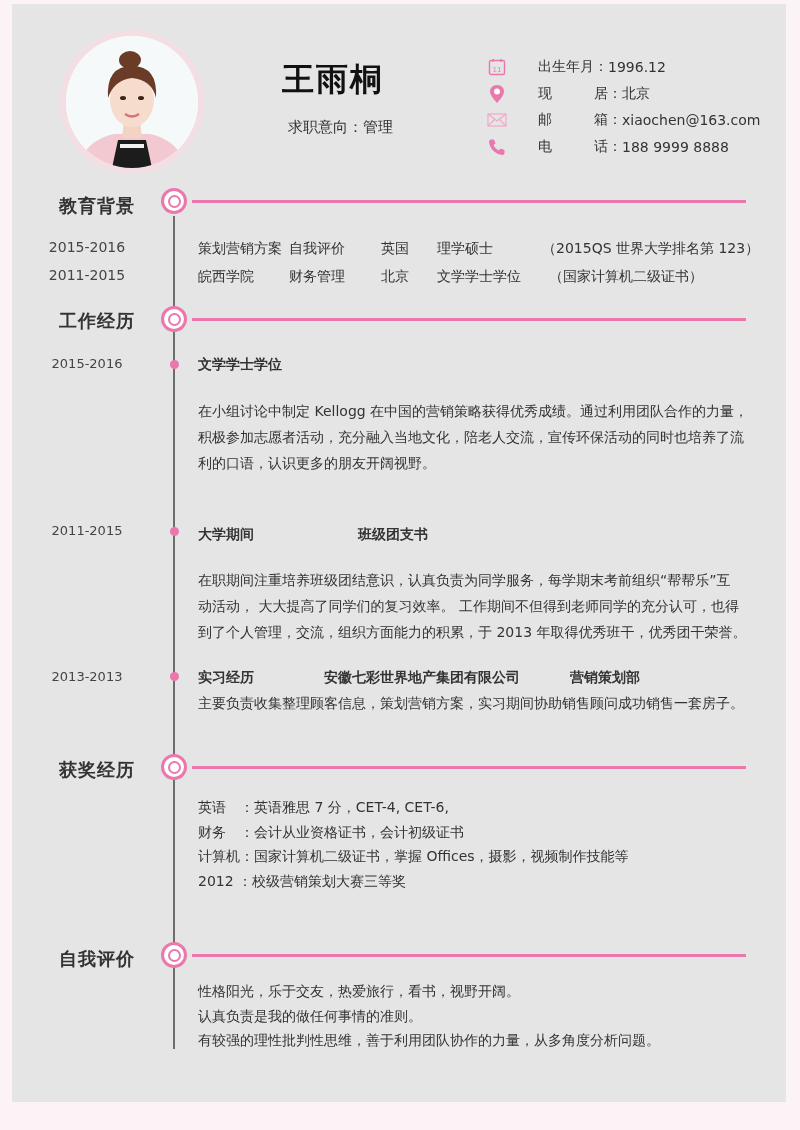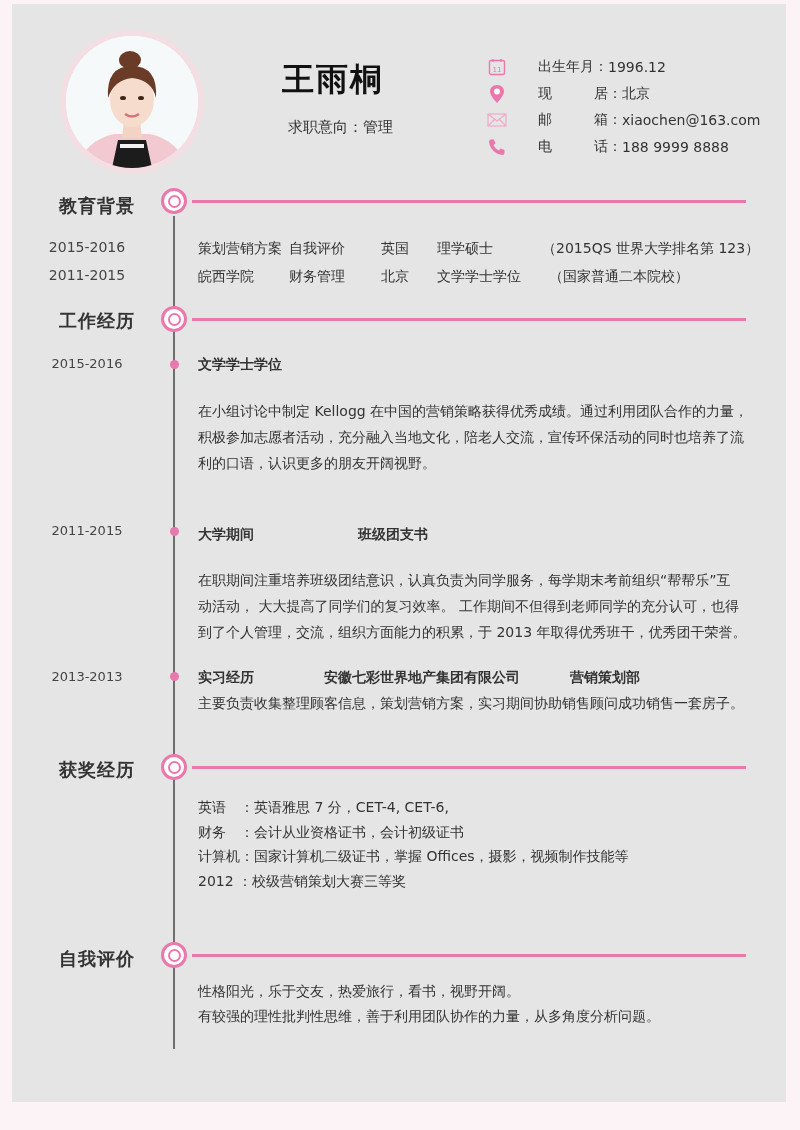--- a/index.html
+++ b/index.html
@@ -146,21 +146,21 @@
     <span style="left:369px;">英国</span>
     <span style="left:425px;">理学硕士</span>
     <span style="left:530px;">（2015QS 世界大学排名第 123）</span>
   </div>
   <div class="abs date" style="top:263px; font-size:14px;">2011-2015</div>
   <div class="abs edu-row" style="top:264px; left:0; width:774px; height:20px;">
     <span style="left:186px;">皖西学院</span>
     <span style="left:277px;">财务管理</span>
     <span style="left:369px;">北京</span>
     <span style="left:425px;">文学学士学位</span>
-    <span style="left:537px;">（国家普通二本院校）</span>
+    <span style="left:537px;">（国家计算机二级证书）</span>
   </div>
 
   <div class="abs sec-title" style="top:305px;">工作经历</div>
   <div class="abs ring" style="top:302px;"></div>
   <div class="abs hline" style="top:314px;"></div>
 
   <div class="abs date" style="top:352px;">2015-2016</div>
   <div class="abs dot" style="top:356px;"></div>
   <div class="abs txt bold" style="top:347px; left:186px;">文学学士学位</div>
   <div class="abs txt" style="top:394px; left:186px; width:560px;">
@@ -196,16 +196,17 @@
     <div>财务　：会计从业资格证书，会计初级证书</div>
     <div>计算机：国家计算机二级证书，掌握 Offices，摄影，视频制作技能等</div>
     <div>2012 ：校级营销策划大赛三等奖</div>
   </div>
 
   <div class="abs sec-title" style="top:943px;">自我评价</div>
   <div class="abs ring" style="top:938px;"></div>
   <div class="abs hline" style="top:950px;"></div>
   <div class="abs txt" style="top:975px; left:186px; line-height:24.5px;">
     <div>性格阳光，乐于交友，热爱旅行，看书，视野开阔。</div>
+    <div>认真负责是我的做任何事情的准则。</div>
     <div>有较强的理性批判性思维，善于利用团队协作的力量，从多角度分析问题。</div>
   </div>
 
 </div>
 
 </body></html>

